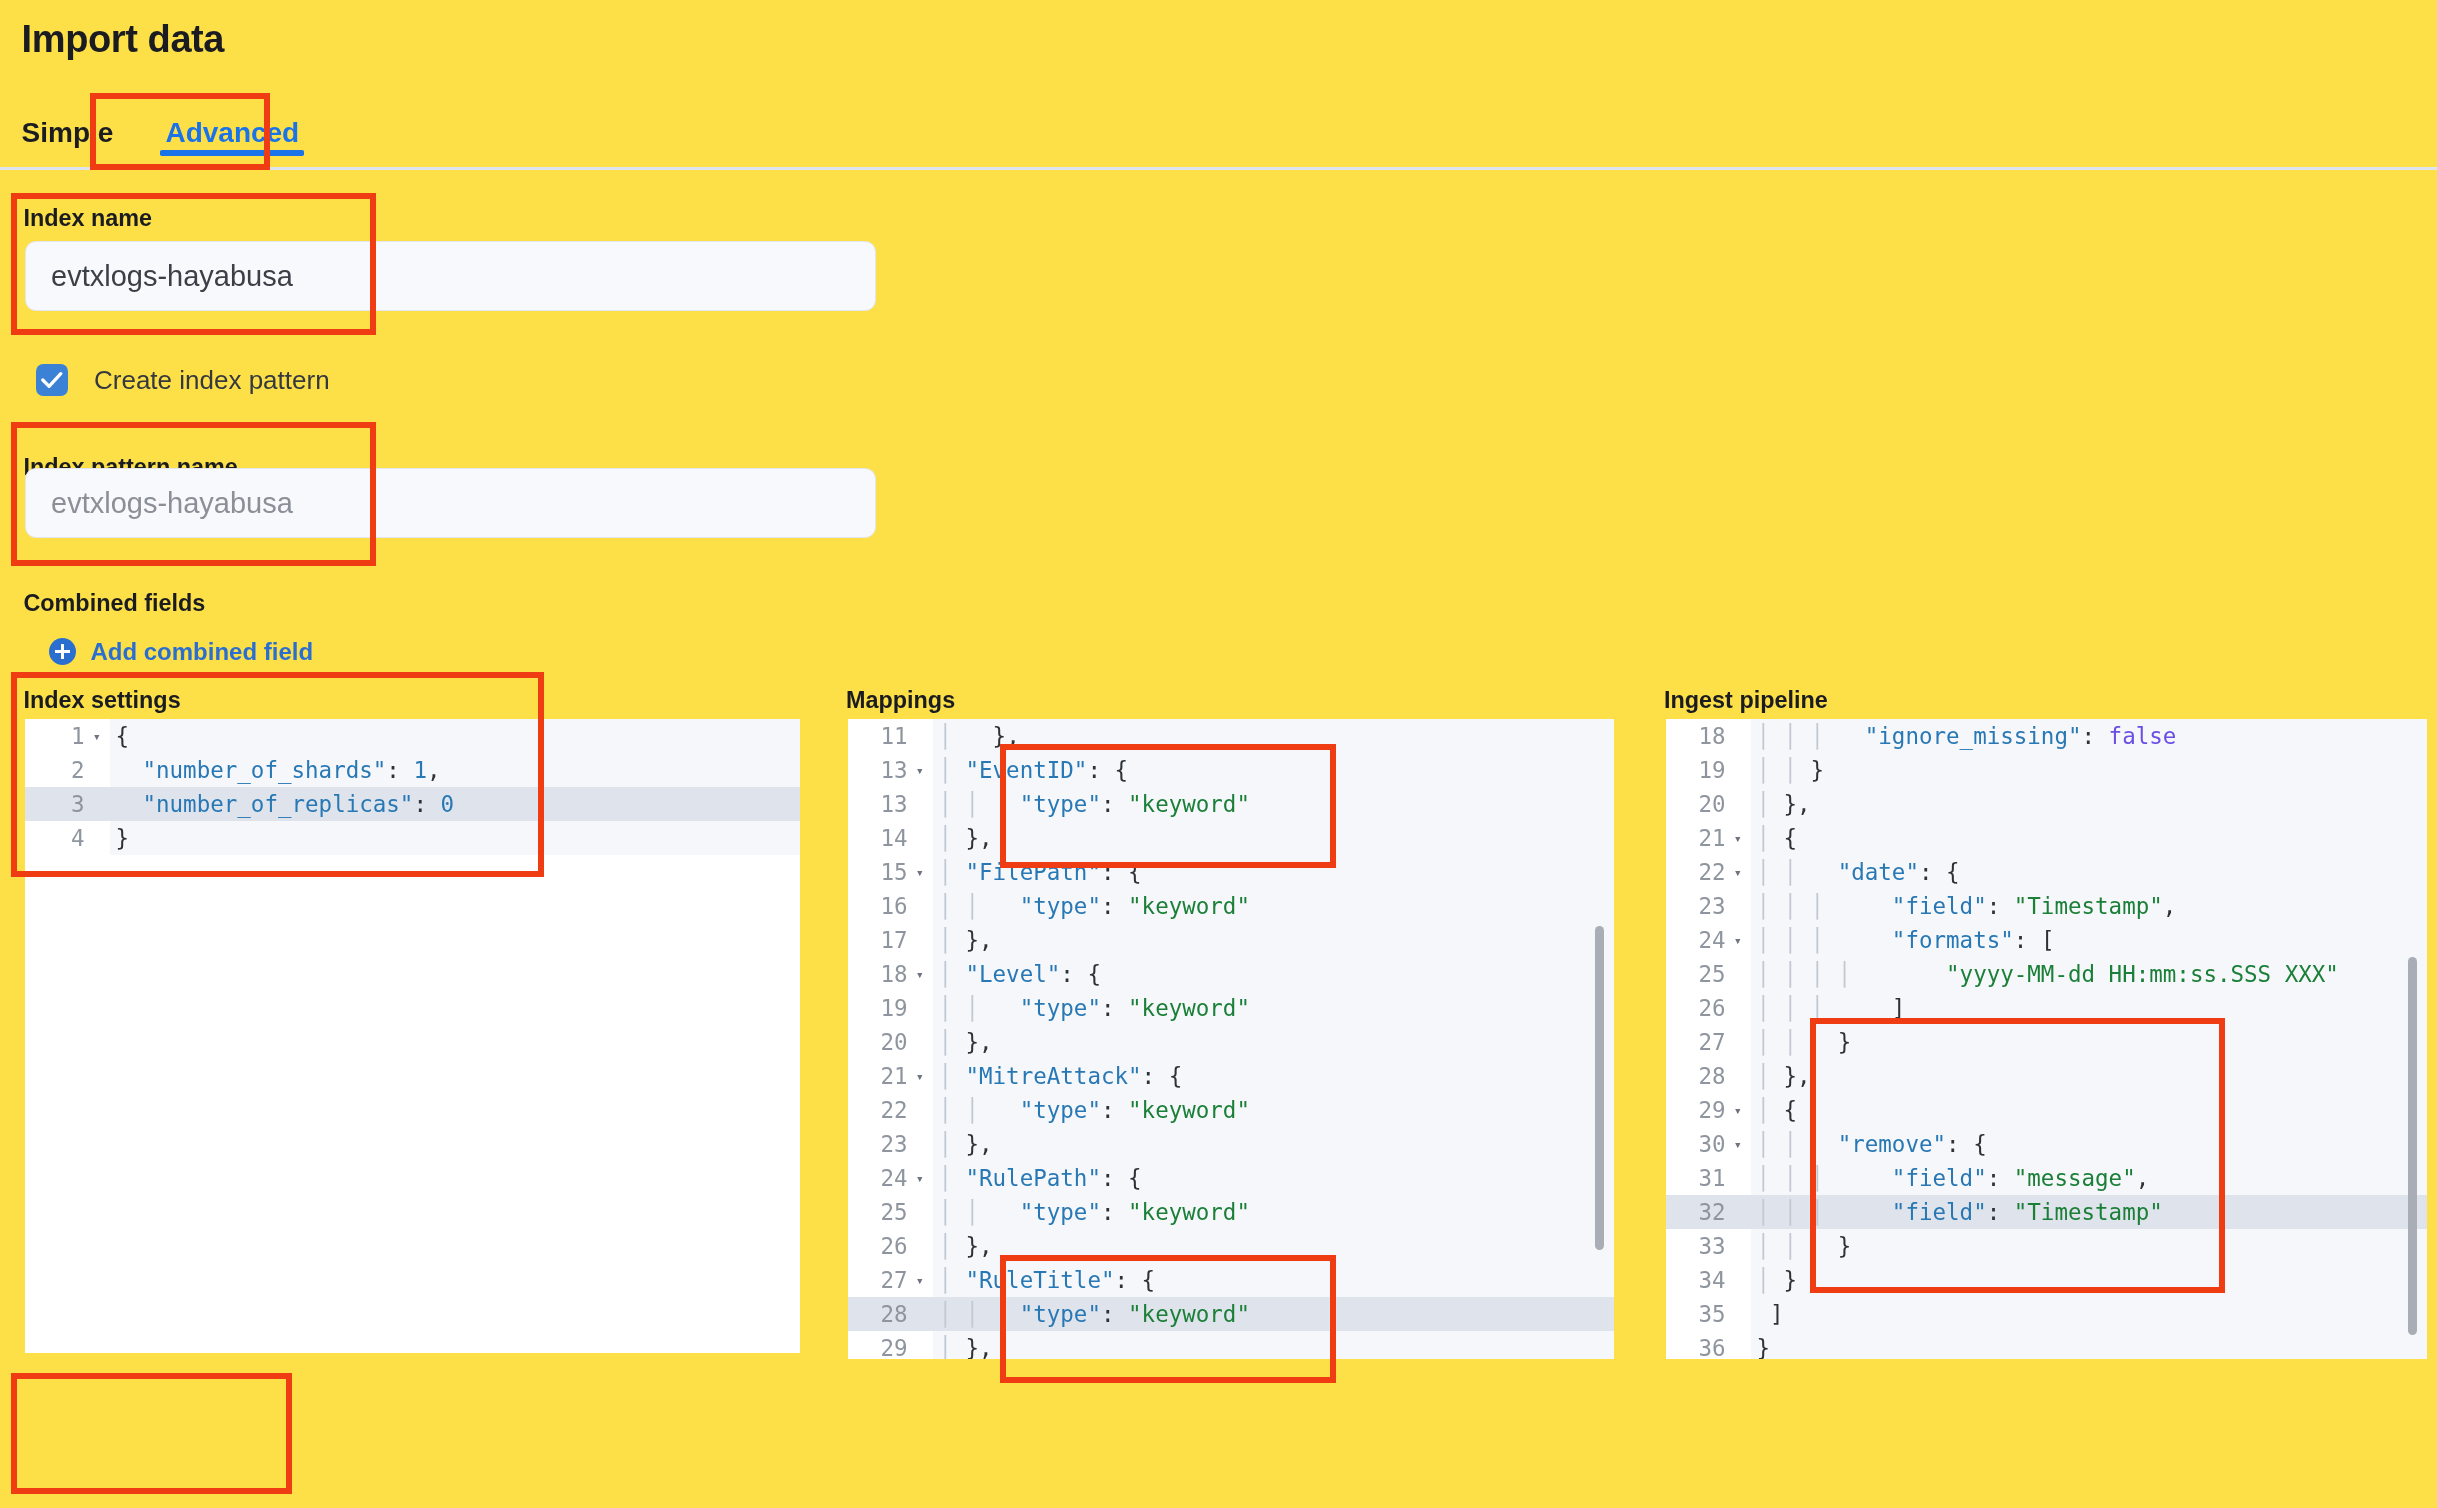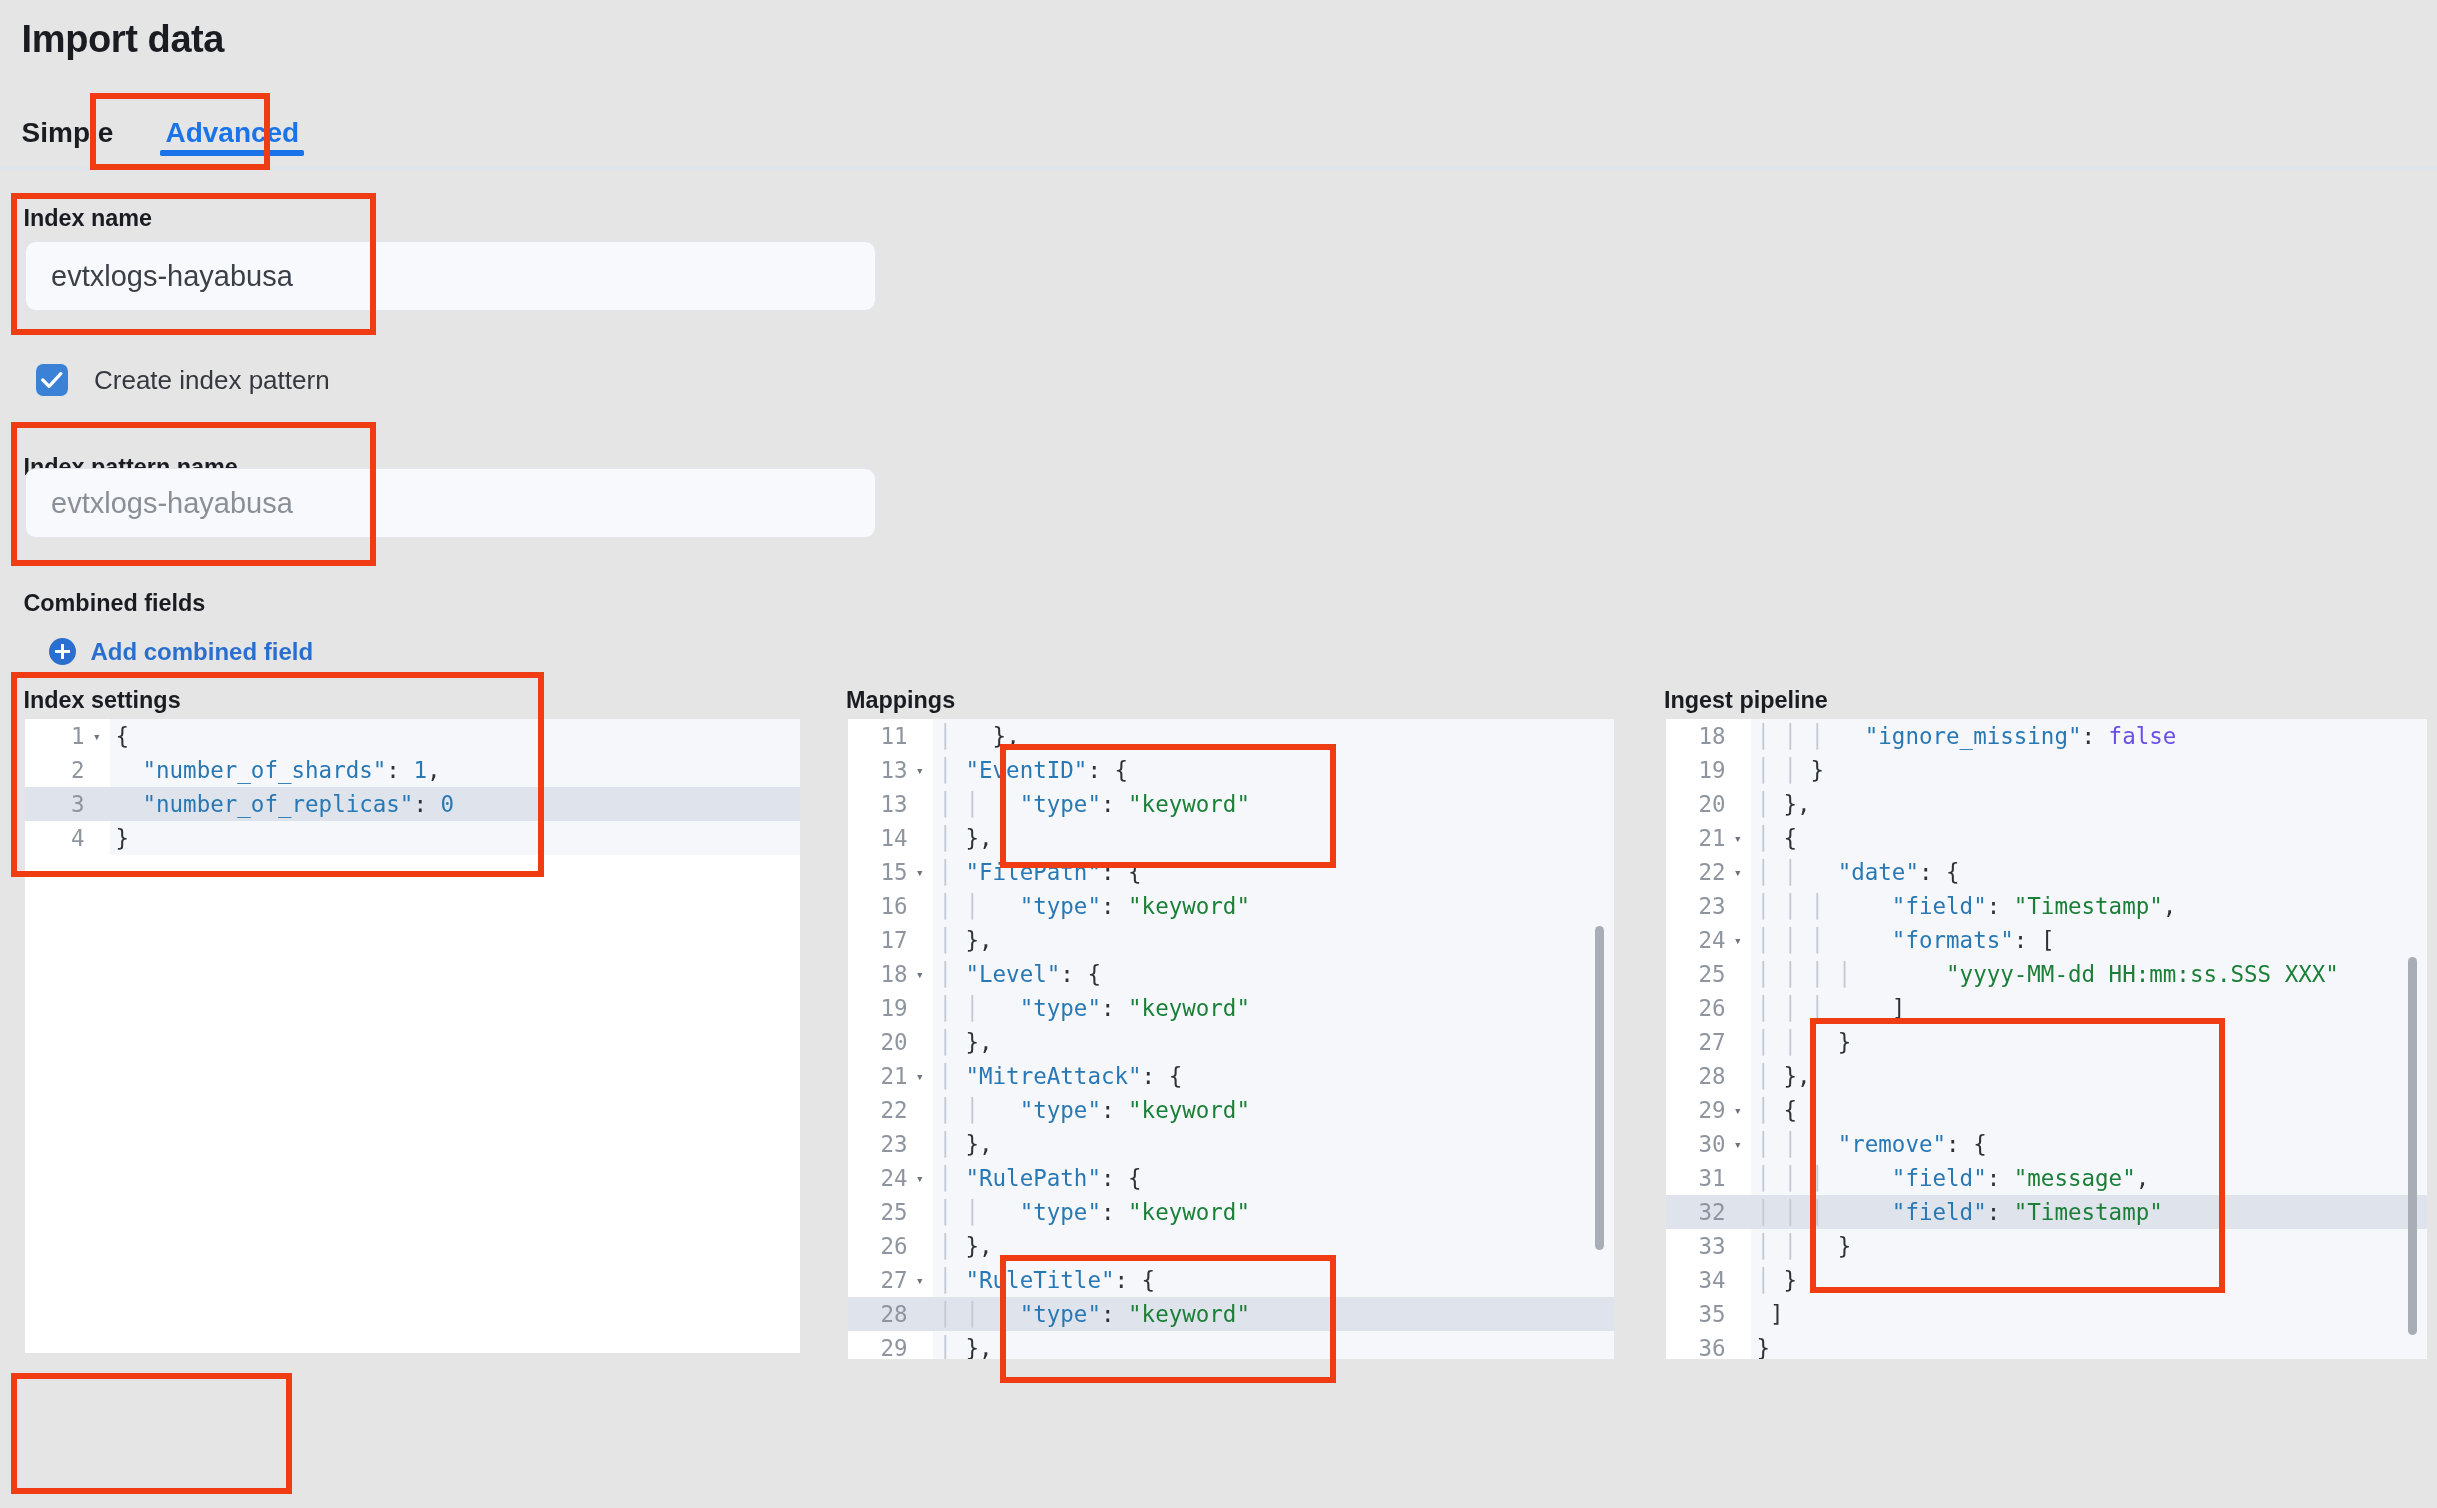--- a/index.html
+++ b/index.html
@@ -5,21 +5,21 @@
   * { box-sizing: border-box; }
   html, body {
     margin: 0; padding: 0;
     background: #ffffff;
     font-family: "Liberation Sans", sans-serif;
   }
   #page {
     position: relative;
     width: 2438px;
     height: 1508px;
-    background: #e5e5e5;
+    background: #fde047;
     overflow: hidden;
     padding-left: 10px;
   }
 
   
   .page-title {
     position: absolute;
     left: 21.6px; top: 18px;
     font-size: 38px;
     font-weight: 700;

